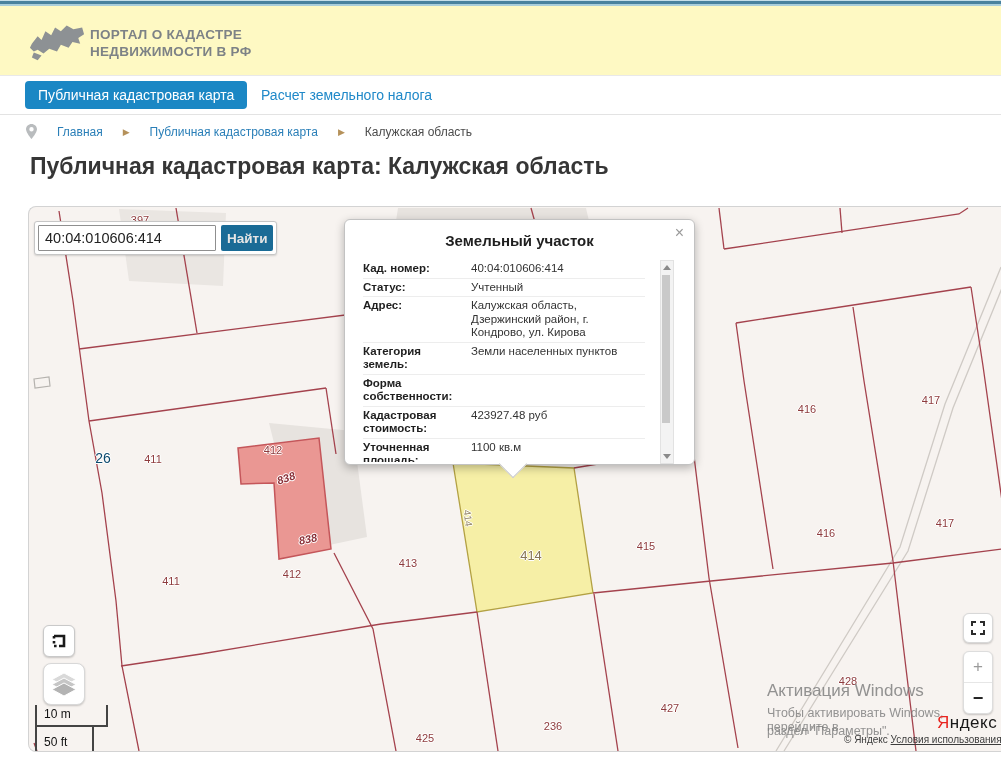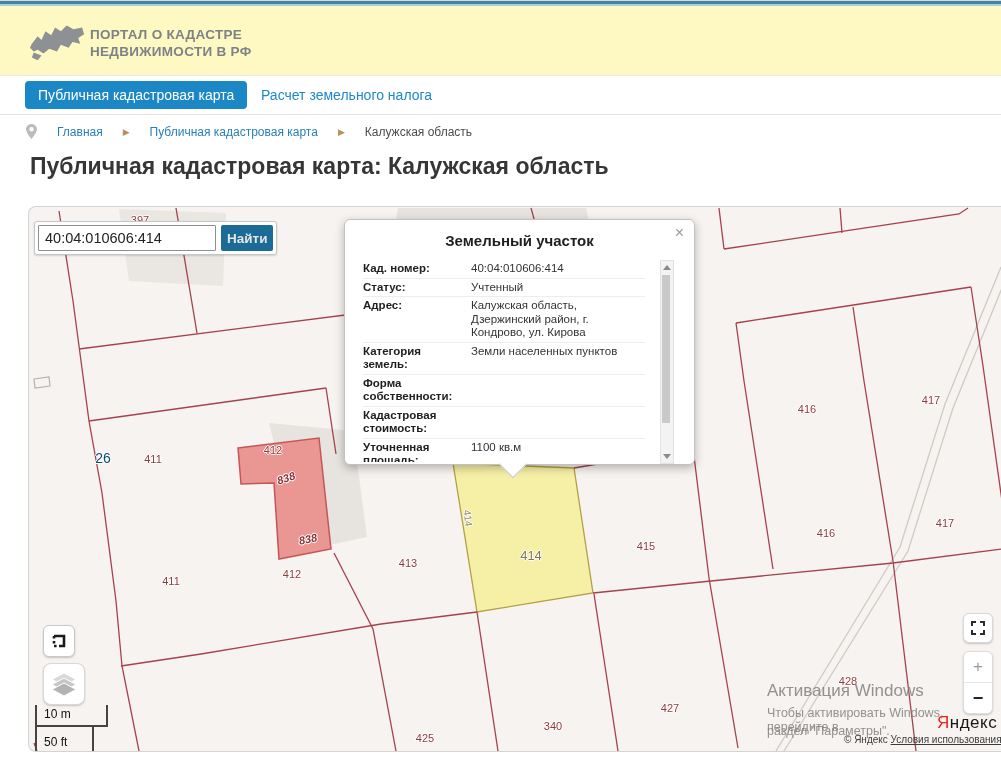--- a/index.html
+++ b/index.html
@@ -193,21 +193,21 @@
     <span class="plabel plabel-italic rotB" style="left:279px;top:332px">838</span>
     <span class="plabel" style="left:379px;top:356px">413</span>
     <span class="plabel plabel-vert" style="left:439px;top:311px">414</span>
     <span class="plabel plabel-sel" style="left:502px;top:348px">414</span>
     <span class="plabel" style="left:617px;top:339px">415</span>
     <span class="plabel" style="left:778px;top:202px">416</span>
     <span class="plabel" style="left:797px;top:326px">416</span>
     <span class="plabel" style="left:902px;top:193px">417</span>
     <span class="plabel" style="left:916px;top:316px">417</span>
     <span class="plabel" style="left:396px;top:531px">425</span>
-    <span class="plabel" style="left:524px;top:519px">340</span>
+    <span class="plabel" style="left:524px;top:519px">236</span>
     <span class="plabel" style="left:641px;top:501px">427</span>
     <span class="plabel" style="left:819px;top:474px">428</span>
 
     <div class="search-wrap">
       <input class="search-input" value="40:04:010606:414" style="">
       <button class="search-btn">Найти</button>
     </div>
 
     <div class="popup">
       <div class="popup-tail"></div>
@@ -228,20 +228,21 @@
         </div>
         <div class="prow">
           <div class="plab">Категория земель:</div>
           <div class="pval">Земли населенных пунктов</div>
         </div>
         <div class="prow">
           <div class="plab">Форма собственности:</div>
         </div>
         <div class="prow">
           <div class="plab">Кадастровая стоимость:</div>
+          <div class="pval">423927.48 руб</div>
         </div>
         <div class="prow">
           <div class="plab">Уточненная площадь:</div>
           <div class="pval">1100 кв.м</div>
         </div>
 
       </div>
       <div class="pscroll">
         <span class="ps-up"></span>
         <div class="ps-thumb"></div>

